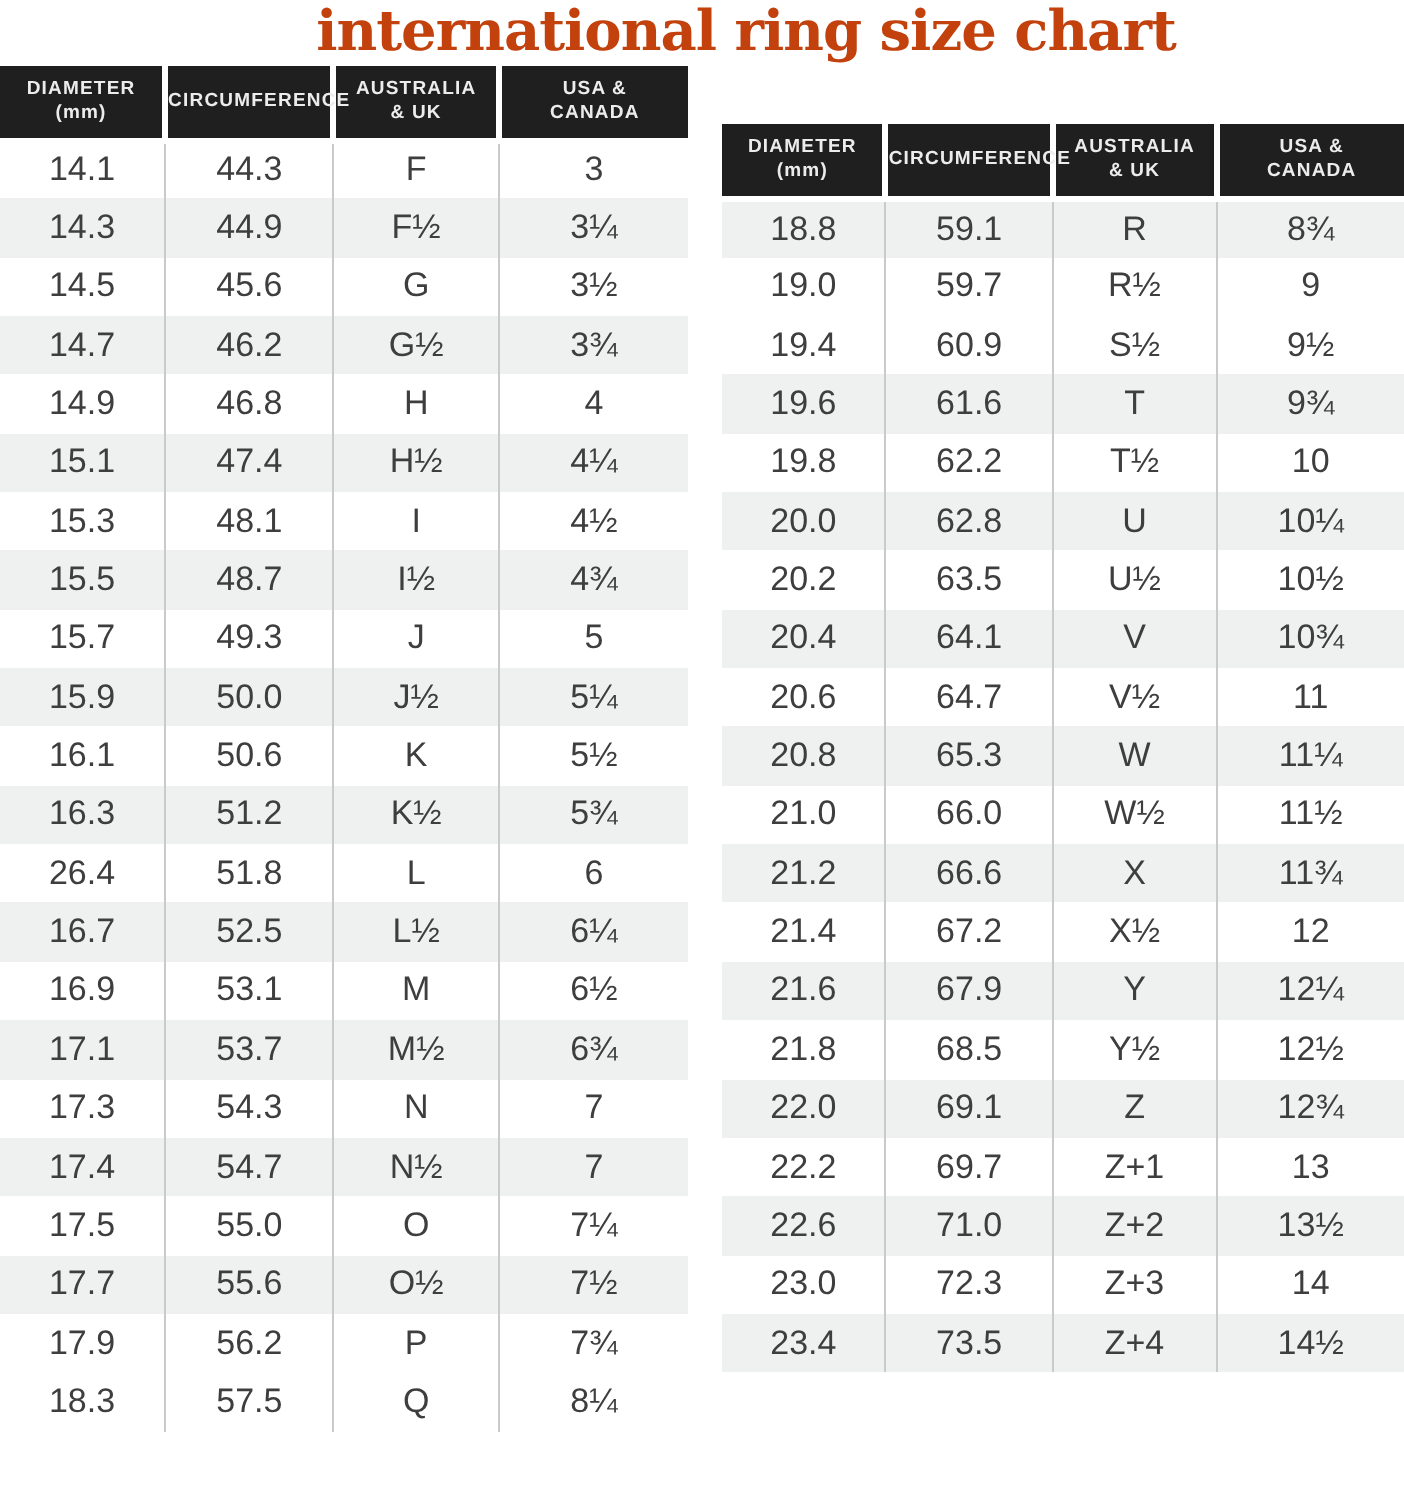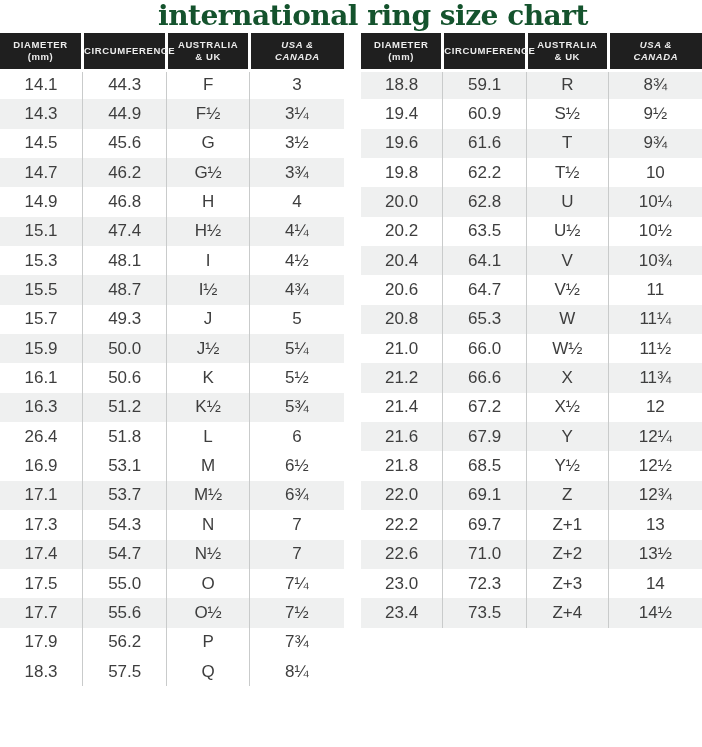--- a/index.html
+++ b/index.html
@@ -4,34 +4,34 @@
 <style>
   * { margin:0; padding:0; box-sizing:border-box; }
   html,body { background:#ffffff; }
   .page {
     width:702px; height:747px; overflow:hidden; background:#fff;
     font-family:"Liberation Sans", sans-serif; position:relative;
   }
   .title {
     height:33px; line-height:32px; text-align:center;
     font-family:"DejaVu Serif", serif; font-weight:bold;
-    font-size:28px; letter-spacing:-0.5px; color:#14532d;margin-left:44px;
-  }
-  .tables { display:flex; align-items:flex-start; }
+    font-size:28px; letter-spacing:-0.5px; color:#c2410c;margin-left:44px;
+  }
+  .tables { display:flex; align-items:center; }
   table { border-collapse:collapse; table-layout:fixed; }
   .tbl-left  { width:344px; }
   .tbl-right { width:341px; }
   th {
     background:#1f1f1f; color:#ececec;
     font-size:9.5px; font-weight:bold; letter-spacing:0.6px;
     height:37px; text-align:center; vertical-align:middle;
     border-right:3px solid #ffffff; border-bottom:3px solid #ffffff;
     padding:0;
   }
-  th:last-child { border-right:none;font-style:italic; }
+  th:last-child { border-right:none; }
   th span { display:block; line-height:12px; }
   td {
     height:29.35px; text-align:center; vertical-align:middle;
     font-size:17px; color:#3e3e3e;
     border-right:1px solid #c9cbcb; padding:0;
   }
   td:last-child { border-right:none; }
   tr.alt td { background:#eff0f0; }
   .divider-col {
     width:17px; display:flex; justify-content:center; align-items:stretch;
@@ -150,20 +150,26 @@
             <td>51.2</td>
             <td>K½</td>
             <td>5¾</td>
           </tr>
           <tr>
             <td>26.4</td>
             <td>51.8</td>
             <td>L</td>
             <td>6</td>
           </tr>
+          <tr class="alt">
+            <td>16.7</td>
+            <td>52.5</td>
+            <td>L½</td>
+            <td>6¼</td>
+          </tr>
           <tr>
             <td>16.9</td>
             <td>53.1</td>
             <td>M</td>
             <td>6½</td>
           </tr>
           <tr class="alt">
             <td>17.1</td>
             <td>53.7</td>
             <td>M½</td>
@@ -240,20 +246,26 @@
         </tr>
       </thead>
       <tbody>
           <tr class="alt">
             <td>18.8</td>
             <td>59.1</td>
             <td>R</td>
             <td>8¾</td>
           </tr>
           <tr>
+            <td>19.0</td>
+            <td>59.7</td>
+            <td>R½</td>
+            <td>9</td>
+          </tr>
+          <tr>
             <td>19.4</td>
             <td>60.9</td>
             <td>S½</td>
             <td>9½</td>
           </tr>
           <tr class="alt">
             <td>19.6</td>
             <td>61.6</td>
             <td>T</td>
             <td>9¾</td>

